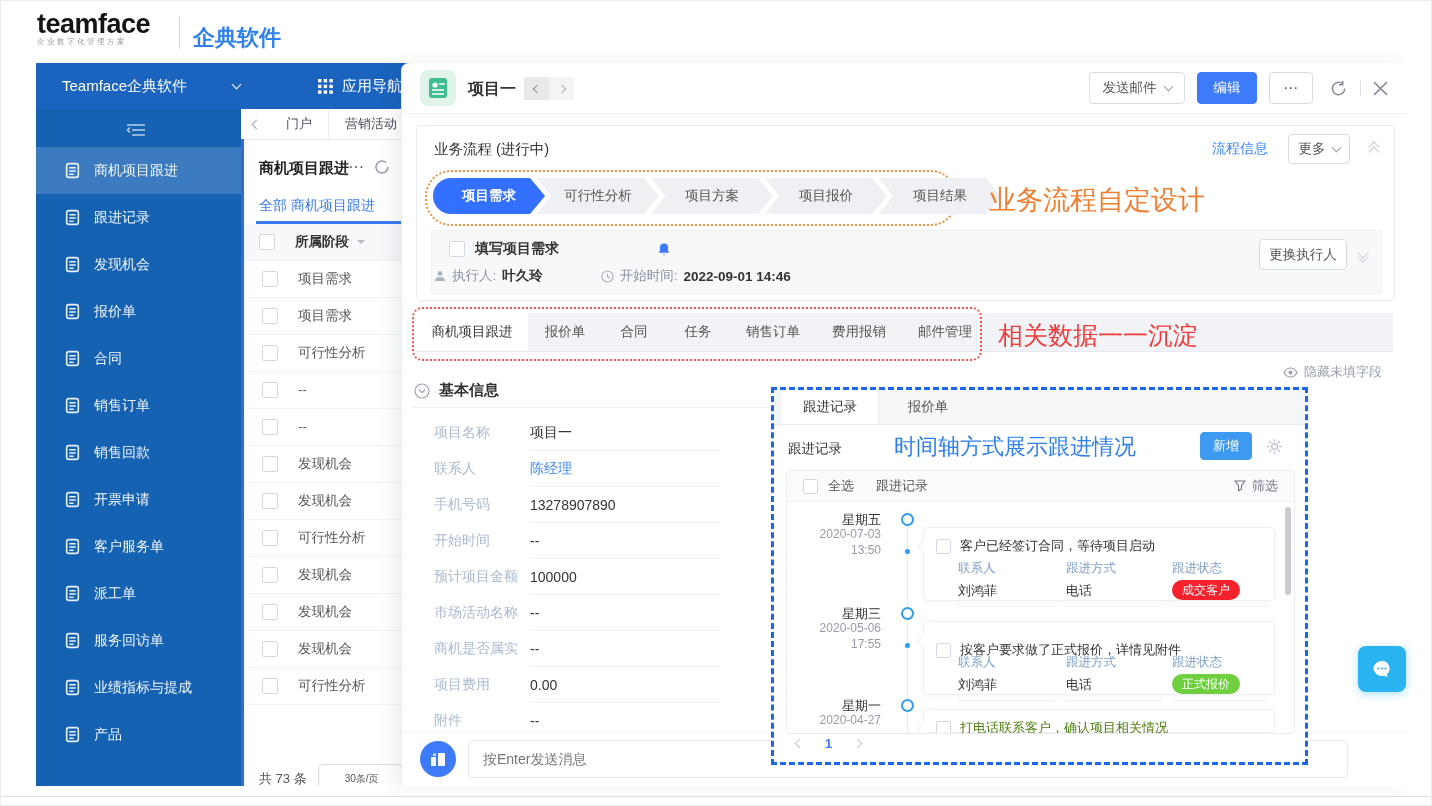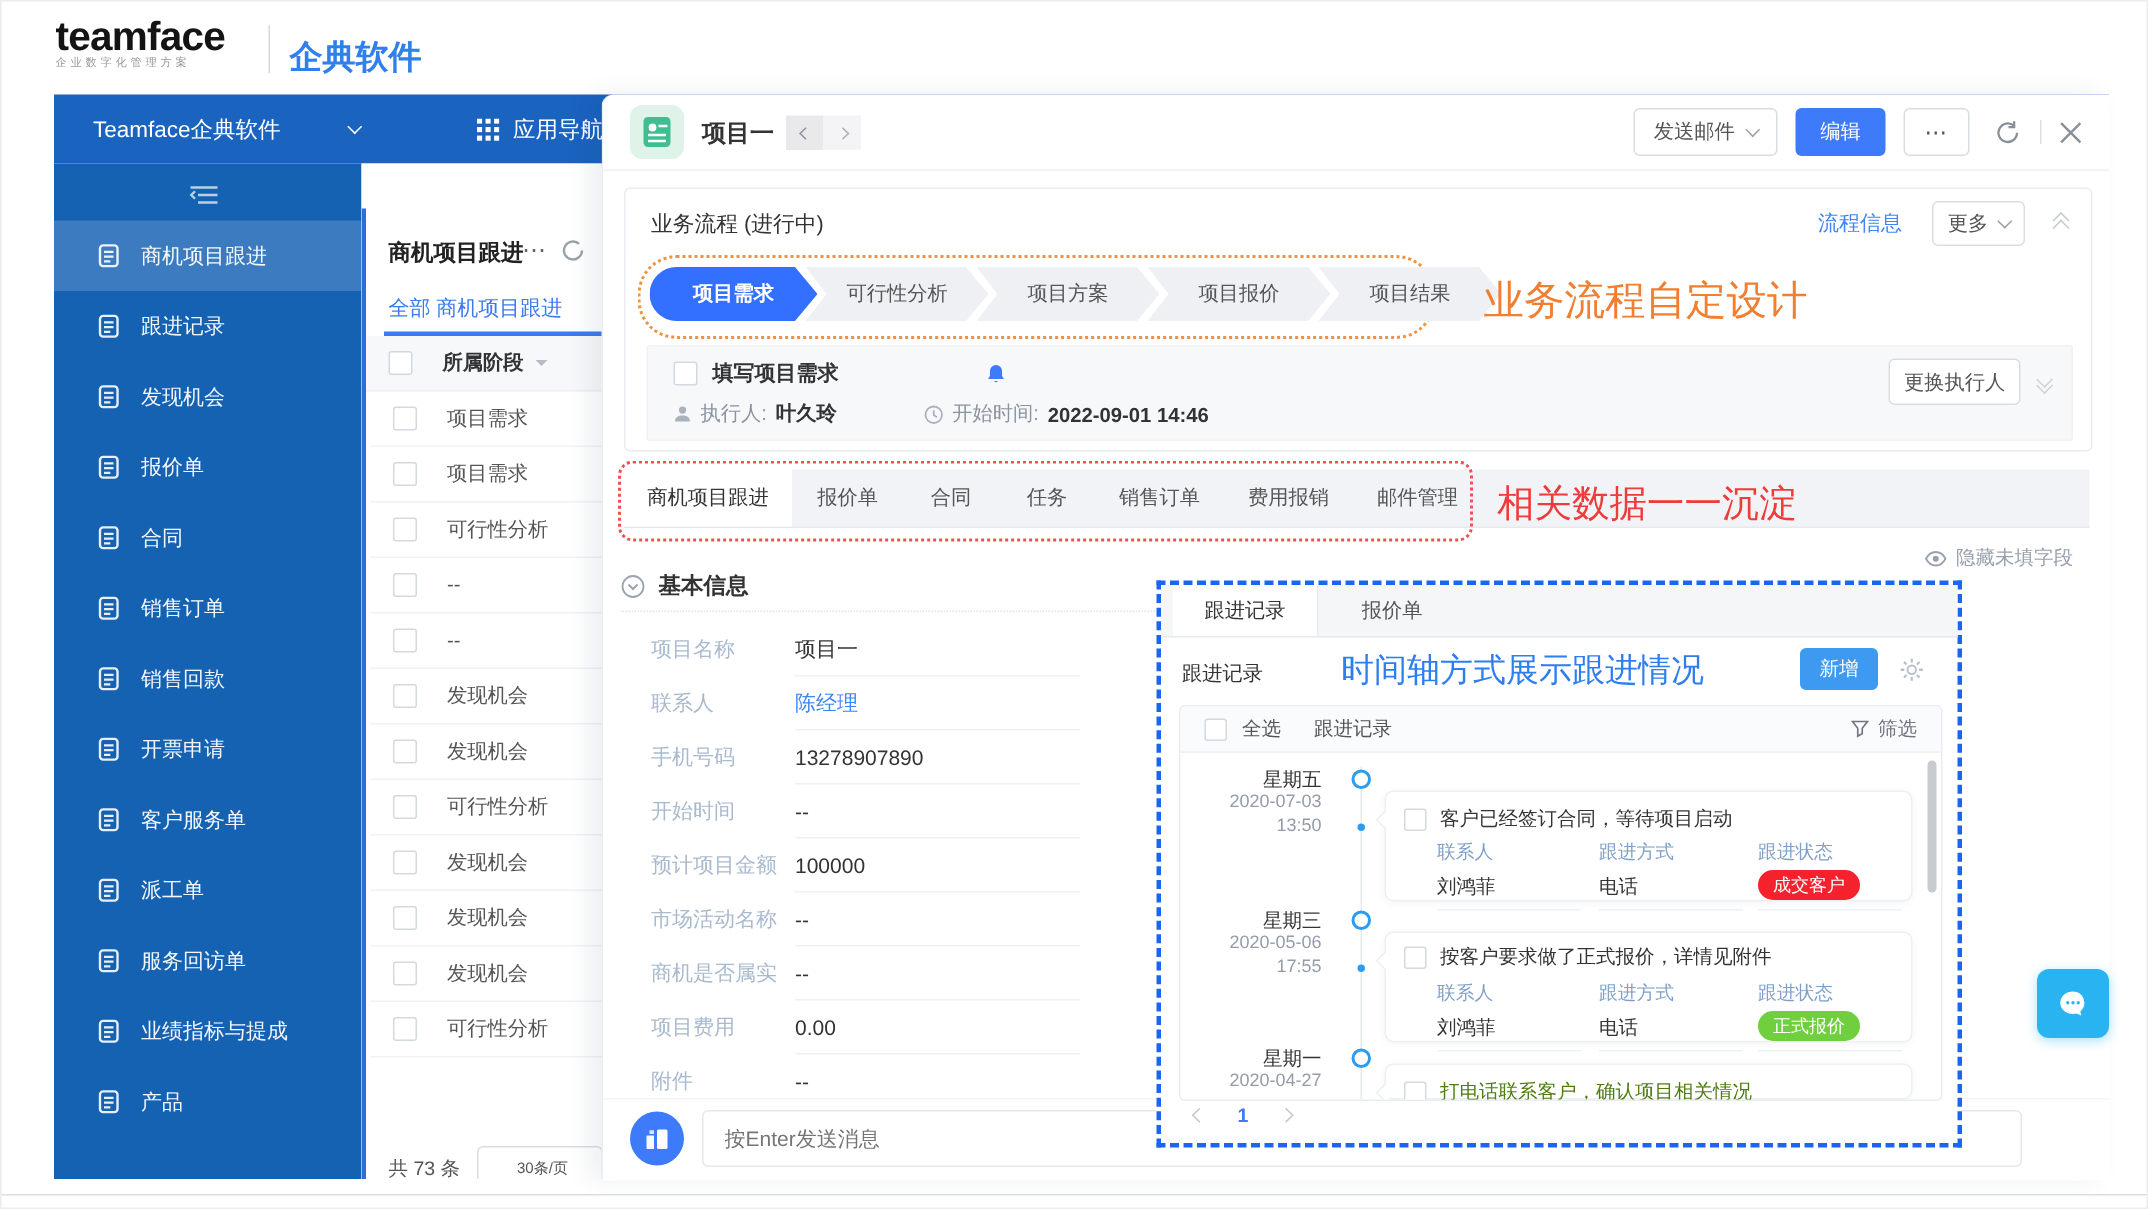--- a/index.html
+++ b/index.html
@@ -206,20 +206,26 @@
   <div class="sb-item " style="left:35px;top:710px;position:absolute;">
     <svg width="17" height="17" viewBox="0 0 16 16">
       <rect x="2.5" y="1.5" width="11" height="13" rx="2" stroke="#fff" fill="none" stroke-width="1.5"></rect>
       <path d="M5 5.5h6M5 8.5h6M5 11.5h4" stroke="#fff" stroke-width="1.4"></path>
     </svg>
     <span>产品</span>
   </div>
   </div>
 
 <div class="abs listpanel">
+  <div class="navtabs">
+    <span class="chv l" style="margin:0 10px 0 12px;color:#9aa1ab;"></span>
+    <span class="navtab">门户</span>
+    <span class="navtab">营销活动</span>
+
+  </div>
   <div class="lp-body">
     <div class="abs" style="left:15px;top:20px;font-size:15px;font-weight:bold;color:#222;">商机项目跟进</div>
     <div class="abs" style="left:104px;top:18px;font-size:16px;color:#666;letter-spacing:1px;">⋯</div>
     <svg class="abs" style="left:128px;top:18px;" width="20" height="20" viewBox="0 0 20 20">
       <path d="M16 10a6 6 0 1 1-2-4.5" stroke="#9aa1ab" stroke-width="1.6" fill="none"></path>
     </svg>
     <div class="abs" style="left:15px;top:58px;font-size:14px;color:#3b7bf0;">全部 商机项目跟进</div>
     <div class="abs" style="left:12px;top:82px;width:148px;height:3px;background:#3b7bf0;"></div>
 
     <div class="abs flex" style="left:0;top:85px;width:200px;height:36px;background:#f7f8fa;border-bottom:1px solid #eef0f3;">
@@ -347,21 +353,21 @@
 
     <div class="abs" style="left:14px;top:104px;width:949px;height:62px;background:#f7f8fa;border:1px solid #f0f1f4;border-radius:2px;">
       <div class="abs flex" style="left:17px;top:9px;gap:10px;">
         <span class="cb"></span>
         <span style="font-size:14px;font-weight:bold;color:#333;">填写项目需求</span>
         <svg width="14" height="15" viewBox="0 0 16 17" style="margin-left:88px;">
           <path d="M8 1.5a4.6 4.6 0 0 0-4.6 4.6v3.6L2 12.2h12l-1.4-2.5V6.1A4.6 4.6 0 0 0 8 1.5z" fill="#3e7bfa"></path>
           <path d="M6.6 13.6a1.5 1.5 0 0 0 2.8 0z" fill="#3e7bfa"></path>
         </svg>
       </div>
-      <div class="abs flex" style="left:17px;top:36px;gap:6px;font-size:13.5px;">
+      <div class="abs flex" style="left:2px;top:36px;gap:6px;font-size:13.5px;">
         <svg width="12" height="12" viewBox="0 0 12 12">
           <circle cx="6" cy="3.4" r="2.4" fill="#aab2be"></circle>
             <path d="M1 11c0-2.7 2.2-4 5-4s5 1.3 5 4z" fill="#aab2be"></path>
         </svg>
         <span style="color:#8b93a1;">执行人:</span>
         <span style="color:#333;font-weight:bold;">叶久玲</span>
         <svg width="13" height="13" viewBox="0 0 13 13" style="margin-left:52px;">
           <circle cx="6.5" cy="6.5" r="5.5" stroke="#aab2be" fill="none" stroke-width="1.2"></circle>
             <path d="M6.5 3.5v3.2l2.2 1.4" stroke="#aab2be" fill="none" stroke-width="1.2"></path>
         </svg>
@@ -515,21 +521,21 @@
         <span class="badge" style="background: rgb(245, 34, 45);">成交客户</span>
       </div>
     </div>
   </div>
   <div class="tl-weekday" style="left:10px;top:134px;">星期三</div>
   <div class="tl-date" style="left:10px;top:150px;">2020-05-06</div>
   <div class="tl-date" style="left:10px;top:166px;">17:55</div>
   <div class="tl-ring" style="left:114px;top:136px;"></div>
   <div class="tl-dot" style="left:118px;top:172px;"></div>
   <div class="card" style="top:150px;height:74px;">
-    <div class="flex" style="margin:7px 0 0 12px;gap:9px;text-align:right;">
+    <div class="flex" style="margin:19px 0 0 12px;gap:9px;text-align:right;">
       <span class="cb" style="width:13px;height:13px;"></span>
       <span style="font-size:13px;color:#333;">按客户要求做了正式报价，详情见附件</span>
     </div>
 
     <div class="abs" style="left:34px;top:32px;width:96px;">
       <div class="clabel">联系人</div>
       <div class="cval" style="margin-top:5px;">刘鸿菲</div>
     </div>
     <div class="abs" style="left:142px;top:32px;width:96px;">
       <div class="clabel">跟进方式</div>

